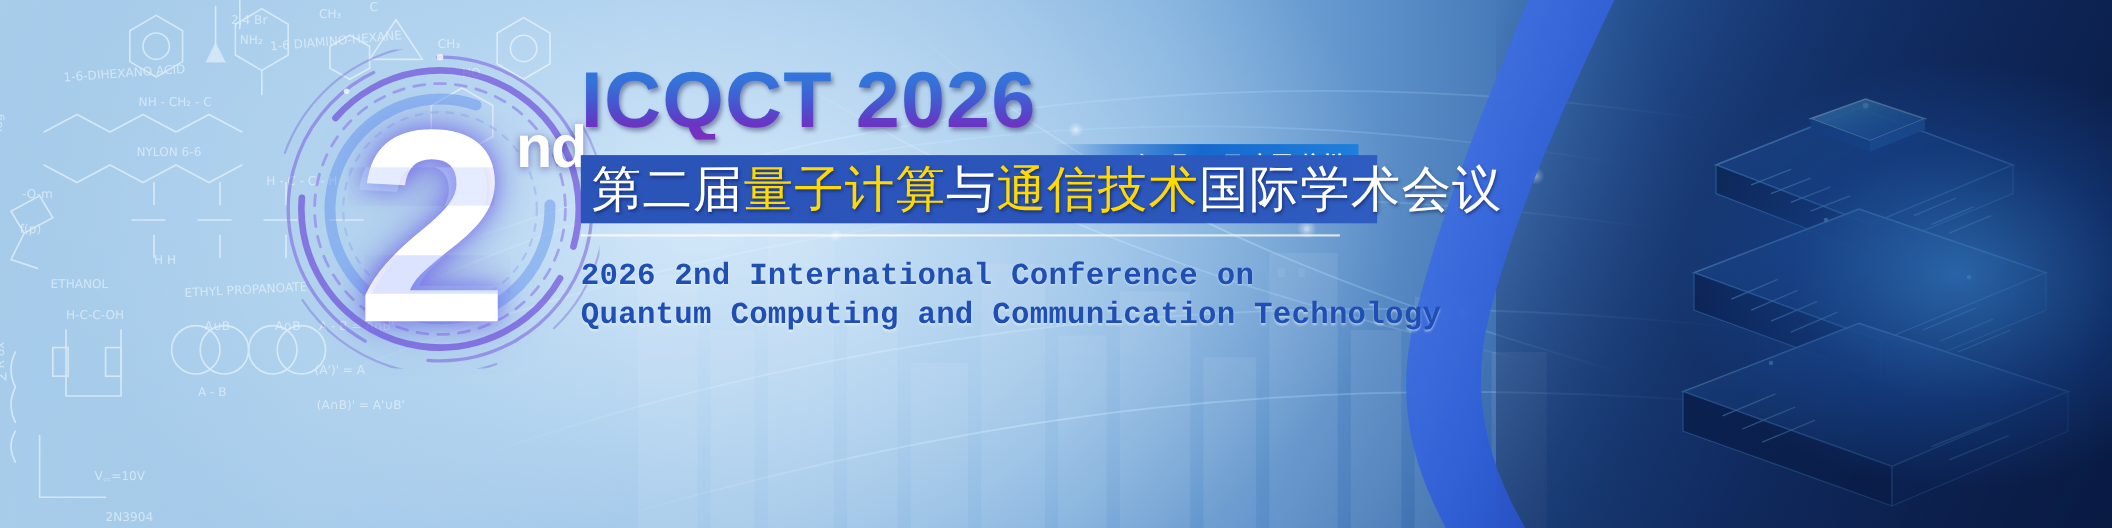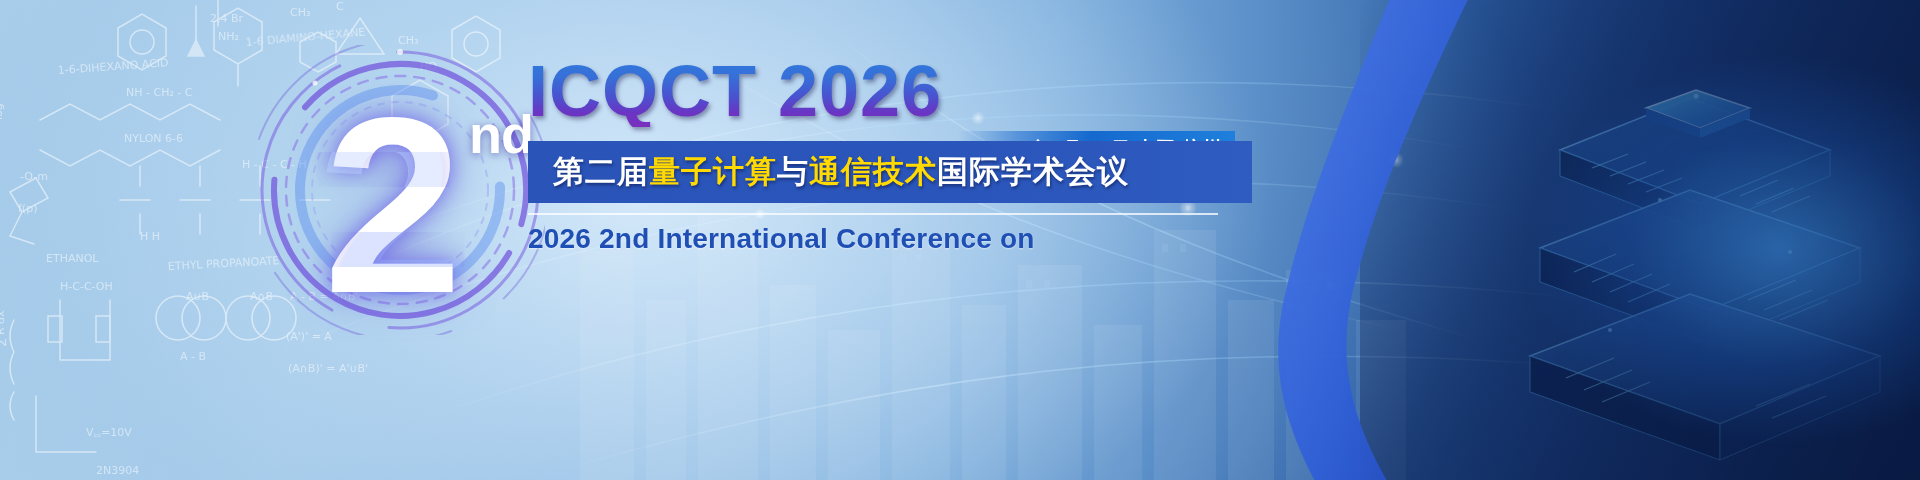--- a/index.html
+++ b/index.html
@@ -81,33 +81,34 @@
     background:linear-gradient(90deg, rgba(26,105,206,0) 0%, rgba(26,105,206,0.55) 22%, #1569ce 48%, #1f7fdc 100%);
     letter-spacing:0.5px;
   }
 
   .cn-band {
     position:relative; margin-top:14px; width:724px; height:62px;
     background:linear-gradient(90deg,#2a54b8 0%, #2a55ba 60%, #2f5cc0 100%);
     display:flex; align-items:center;
   }
   .cn-title {
-    font-size:31px; font-weight:bold; color:#ffffff; white-space:nowrap;
-    letter-spacing:1px; padding-left:25px;
+    font-size:45px; font-weight:normal; color:#ffffff; white-space:nowrap;
+    letter-spacing:1px; padding-left:10px;
     text-shadow:1px 2px 3px rgba(10,20,70,0.55);
   }
   .cn-title .hl { color:#ffd900; }
 
   .rule { width:690px; height:2px; background:rgba(255,255,255,0.75); margin-top:10px; }
 
   .en-title {
-    margin-top:6px;
+    margin-top:19px;
     font-size:28px; font-weight:bold; color:#1f4fb5; line-height:1.28;
     white-space:nowrap; letter-spacing:0.2px;
     text-shadow:0 1px 2px rgba(255,255,255,0.5);
+    font-family:Liberation Mono, monospace;
   }
 </style>
 </head>
 <body>
 
 <div class="banner">
 
   <div class="sketch-tint"></div>
 
   <svg class="sketch-layer" viewBox="0 0 640 480" xmlns="http://www.w3.org/2000/svg">
@@ -347,16 +348,17 @@
     <div class="cn-band">
       <div class="cn-title">
         <span>第二届</span><span class="hl">量子计算</span><span>与</span><span class="hl">通信技术</span><span>国际学术会议</span>
       </div>
     </div>
 
     <div class="rule"></div>
 
     <div class="en-title">
       <div>2026 2nd International Conference on</div>
+      <div>Quantum Computing and Communication Technology</div>
     </div>
 
   </div>
 </div>
 
 </body></html>

